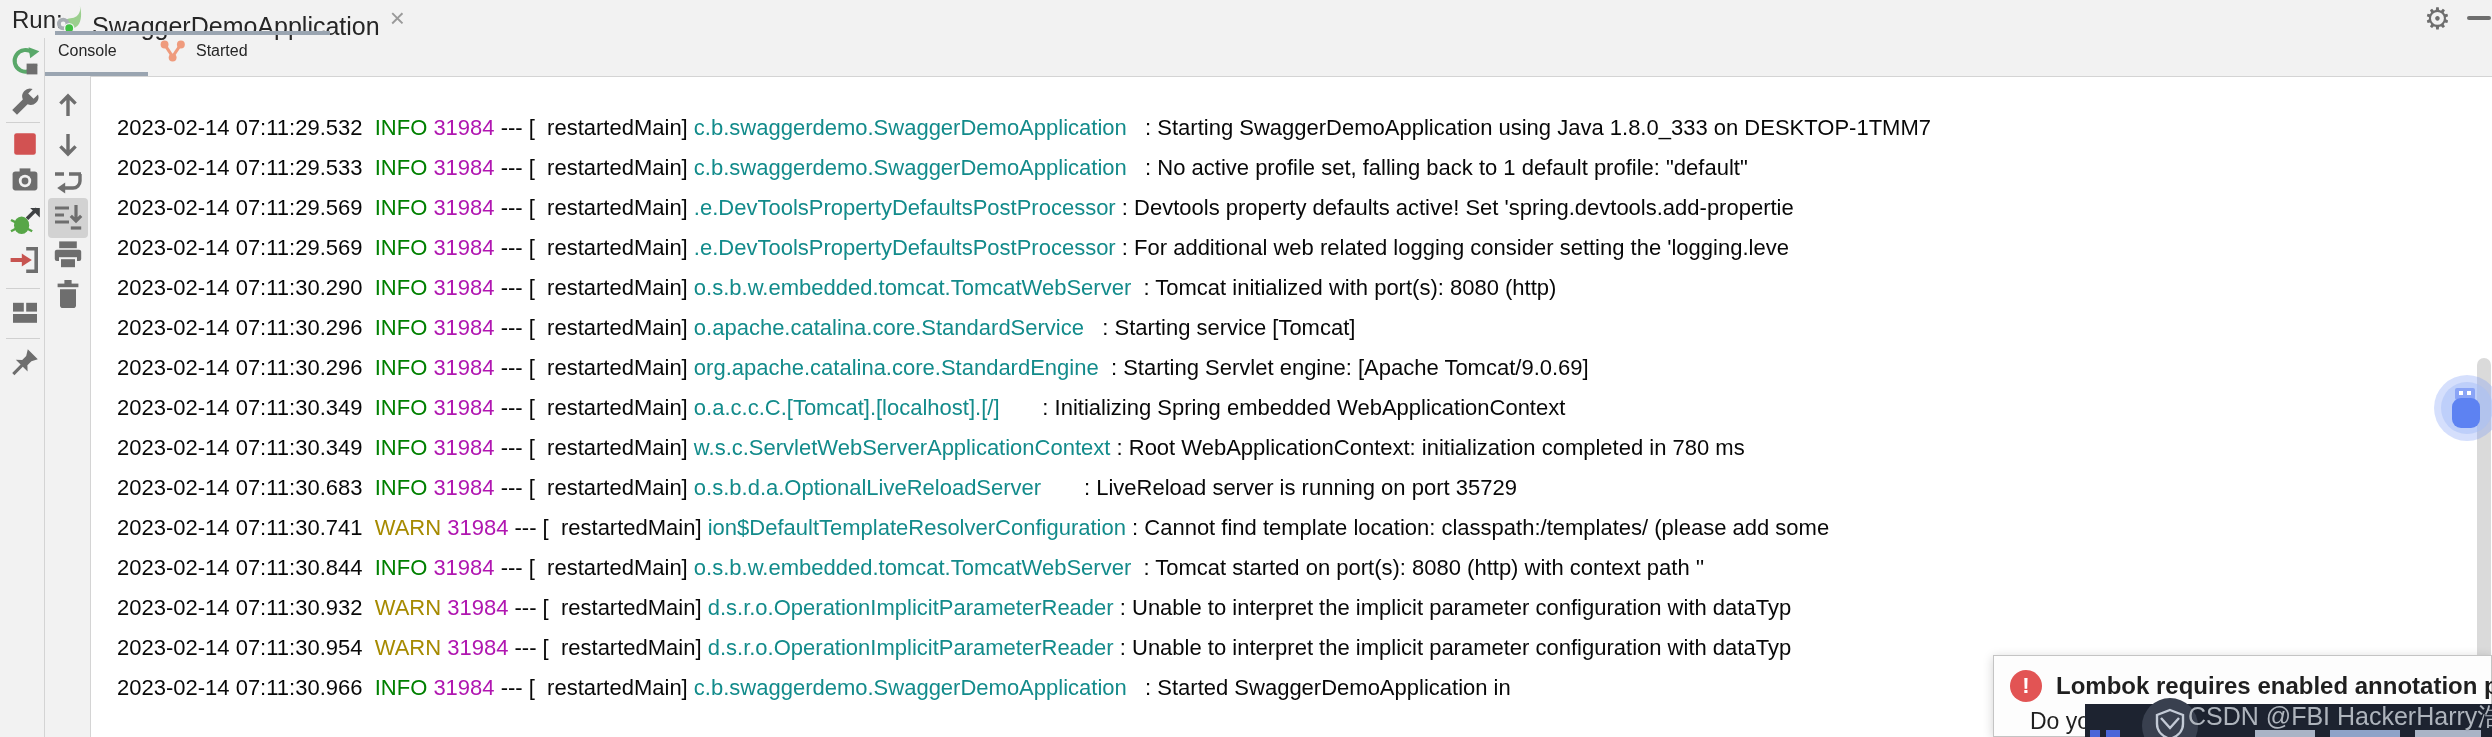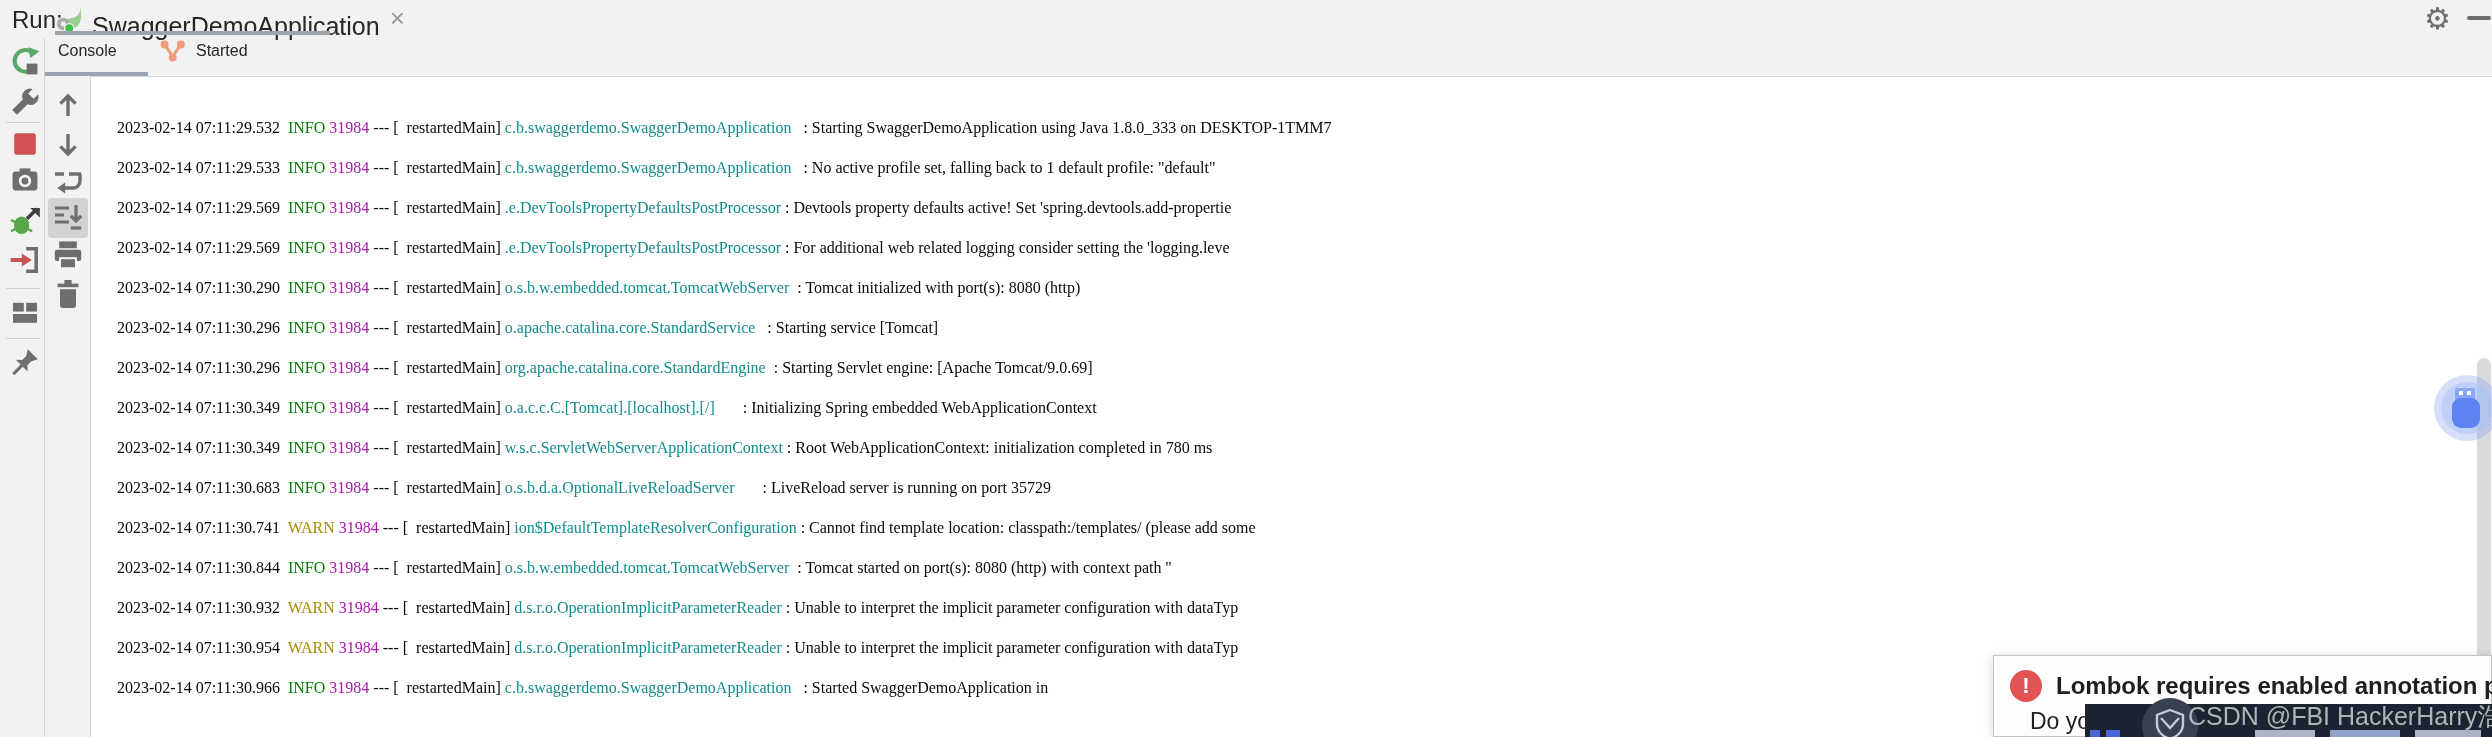--- a/index.html
+++ b/index.html
@@ -24,22 +24,22 @@
   .vsep1{left:44px;top:38px;bottom:0;width:1px;background:#d4d4d4;}
   .vsep2{left:90px;top:76px;bottom:0;width:1px;background:#d4d4d4;}
   .hsep{left:90px;top:76px;right:0;height:1px;background:#d4d4d4;}
   .hdiv{left:6px;width:34px;height:1px;background:#d0d0d0;}
   
   .ic{width:32px;height:32px;cursor:pointer;}
   .sel-bg{left:48px;top:198px;width:40px;height:40px;background:#d2d2d2;border-radius:4px;}
   
   .console{left:91px;top:77px;right:0;bottom:0;background:#ffffff;overflow:hidden;
            padding:31px 0 0 26px;box-sizing:border-box;}
-  .log-line{white-space:pre;height:40px;line-height:40px;font-family:Liberation Serif, serif;
-            font-size:16px;color:#080808;}
+  .log-line{white-space:pre;height:40px;line-height:40px;font-family:Liberation Sans, sans-serif;
+            font-size:22px;color:#080808;}
   
   .sb-thumb{left:2477px;top:358px;bottom:0;width:14px;background:#dadada;border-radius:7px;}
   
   .usb{left:2433px;top:374px;width:68px;height:68px;cursor:pointer;}
   
   .notif{left:1993px;top:655px;right:0;bottom:0;background:#fdfdfd;border:1px solid #c4c4c4;
          box-shadow:0 2px 10px rgba(0,0,0,.18);box-sizing:border-box;cursor:pointer;}
   .notif-err{position:absolute;left:16px;top:14px;width:32px;height:32px;border-radius:50%;
              background:#e25454;color:#fff;font-weight:bold;font-size:22px;text-align:center;line-height:32px;}
   .notif-title{position:absolute;left:62px;top:16px;font-size:24px;font-weight:bold;color:#1f1f1f;white-space:nowrap;}

